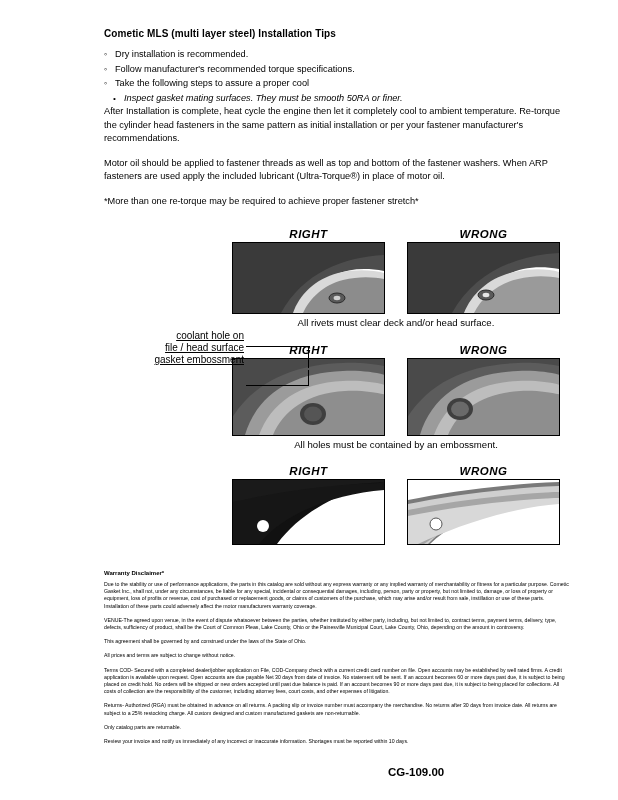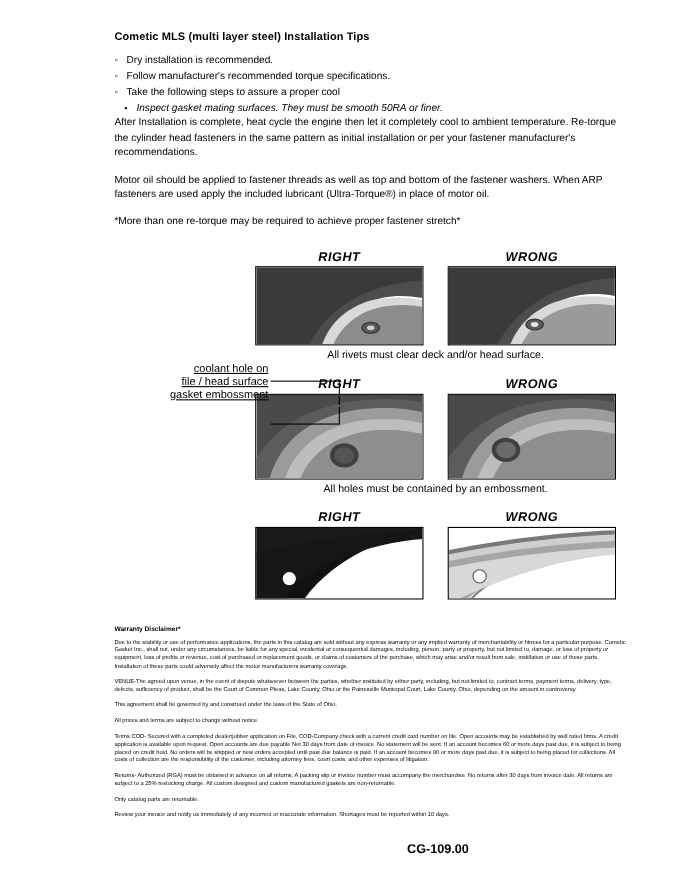--- a/index.html
+++ b/index.html
@@ -165,21 +165,21 @@
     margin: 0 0 5px 0;
   }
   .warranty p {
     font-size: 5.2px;
     line-height: 7.2px;
     margin: 0 0 7px 0;
     text-align: left;
   }
   .docnum {
     position: absolute;
-    left: 370px;
+    left: 388px;
     top: 766px;
     font-size: 11.5px;
     font-weight: bold;
   }
 </style>
 </head>
 <body>
 
 <div class="page">
 

